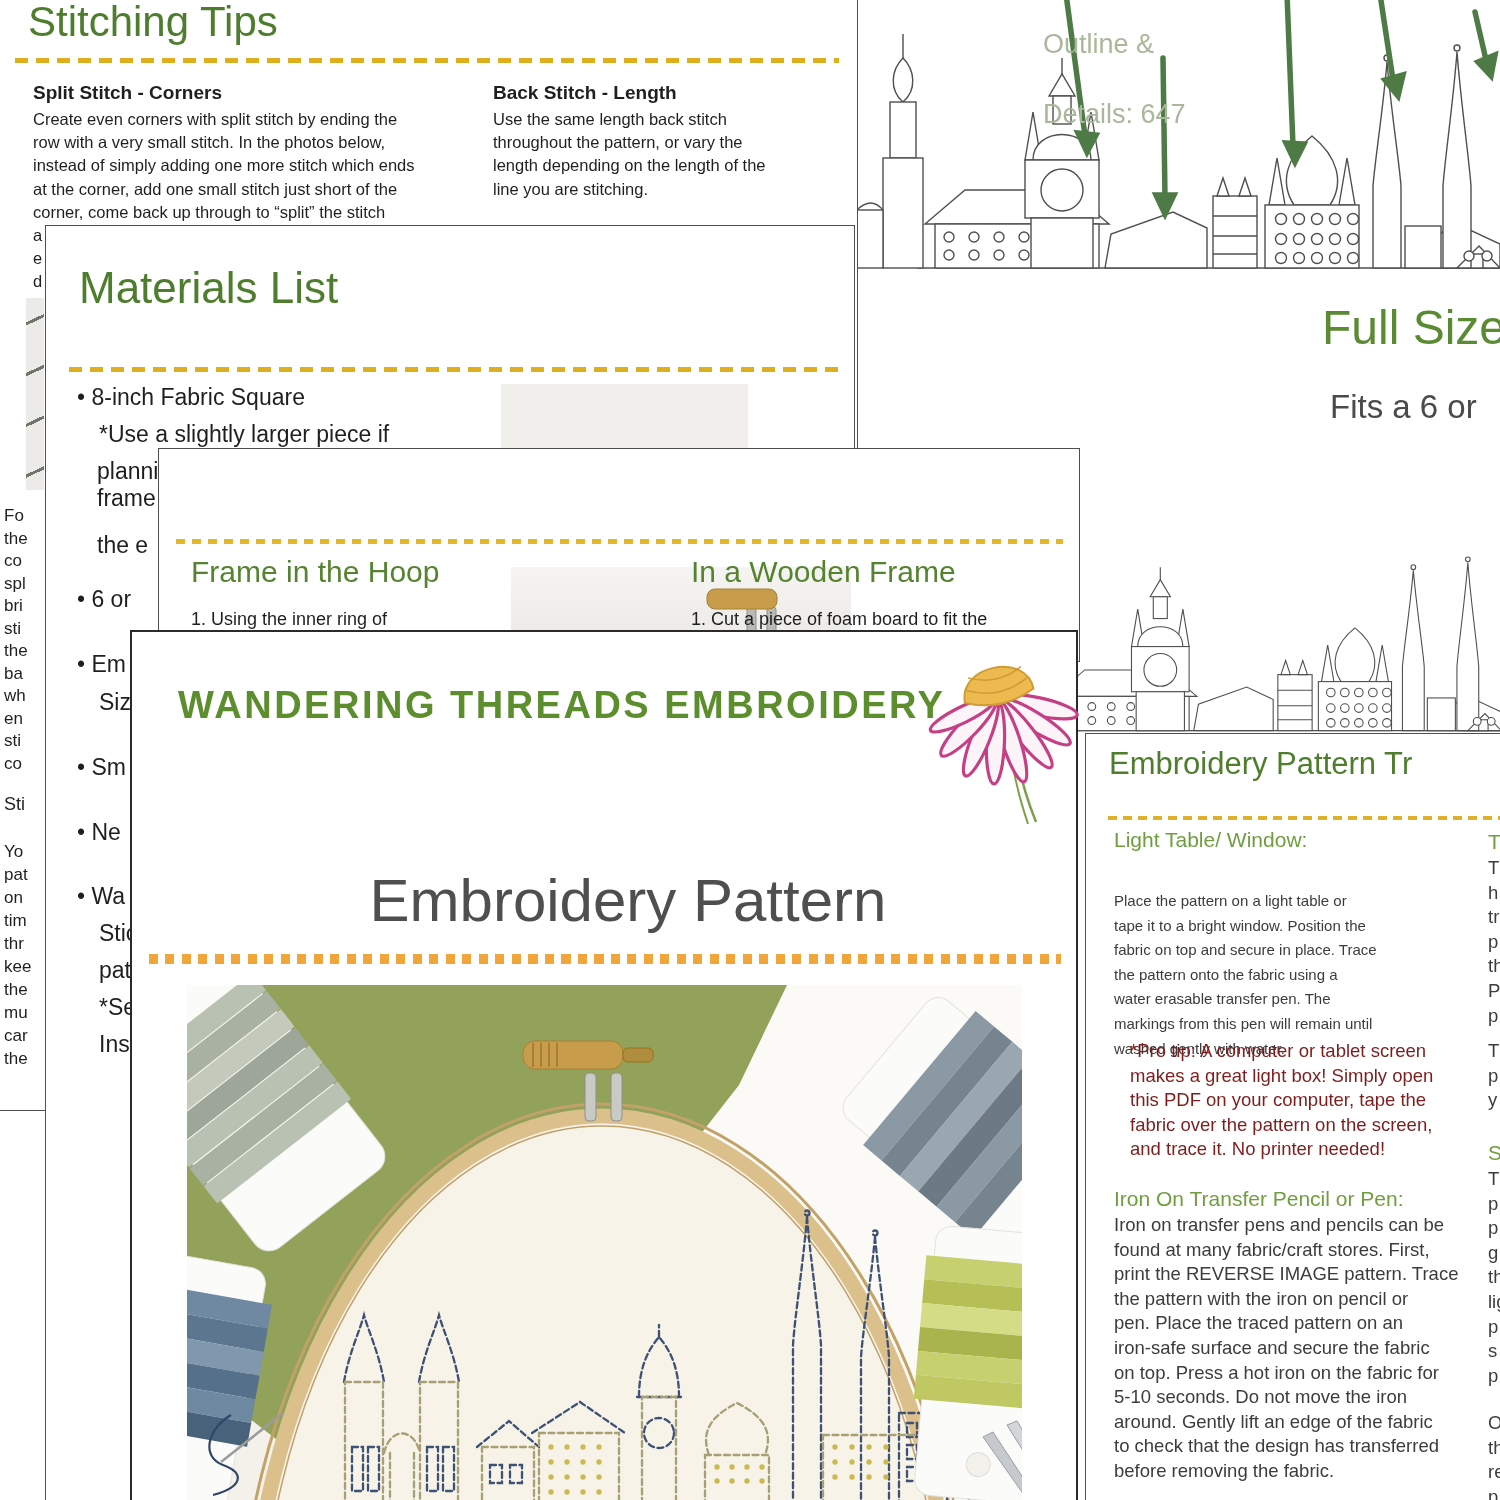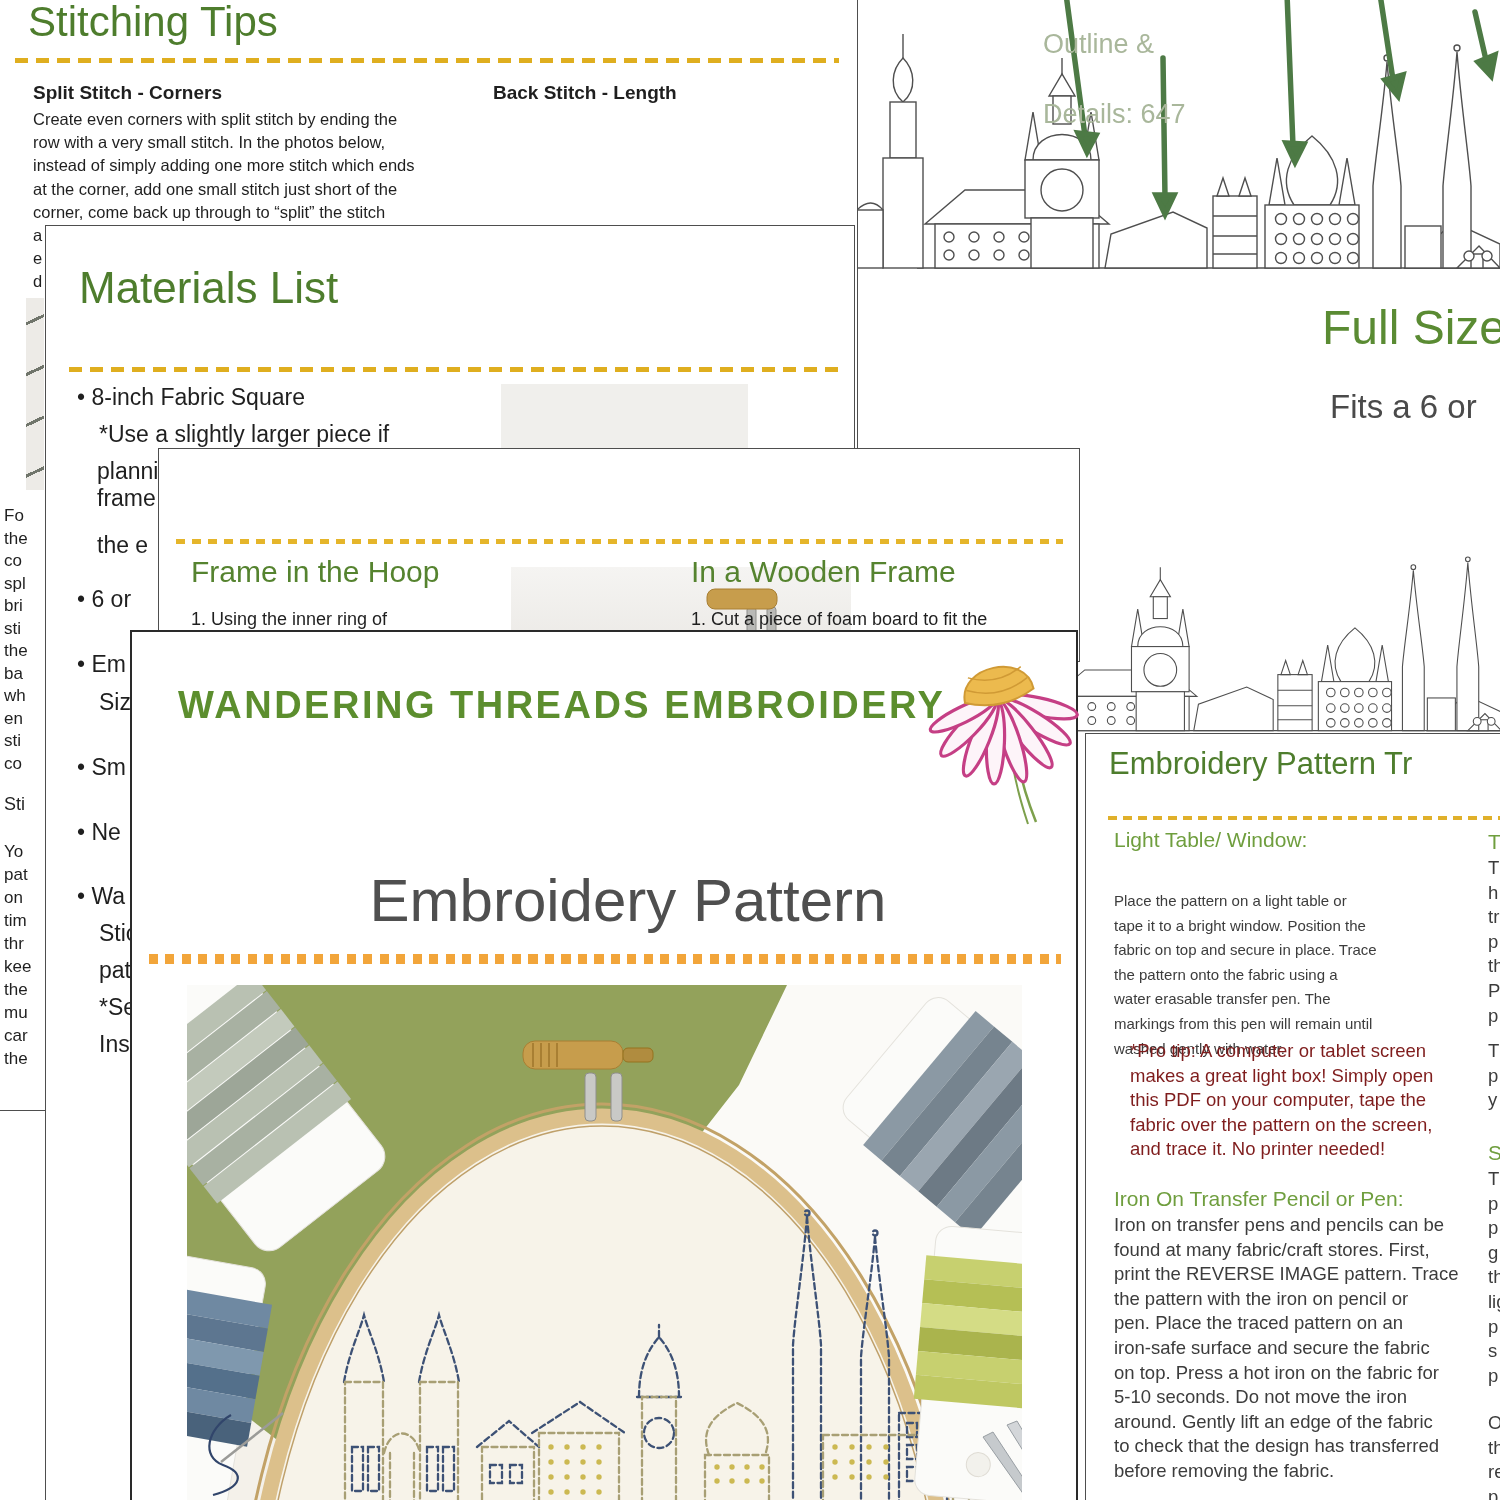--- a/index.html
+++ b/index.html
@@ -142,20 +142,24 @@
     <div class="abs body-txt ml" style="left:51px;top:122px;font-size:16.5px;line-height:23.2px;">Create even corners with split stitch by ending the
 row with a very small stitch. In the photos below,
 instead of simply adding one more stitch which ends
 at the corner, add one small stitch just short of the
 corner, come back up through to “split” the stitch</div>
     <div class="abs body-txt ml frag" style="left:51px;top:238px;font-size:16.5px;line-height:23.2px;">a
 e
 d</div>
 
     <div class="abs body-txt" style="left:511px;top:96px;font-size:19px;font-weight:700;">Back Stitch - Length</div>
+    <div class="abs body-txt ml" style="left:511px;top:122px;font-size:16.5px;line-height:23.2px;">Use the same length back stitch
+throughout the pattern, or vary the
+length depending on the length of the
+line you are stitching.</div>
 
     <div class="abs stitch-photo" style="left:44px;top:312px;width:18px;height:192px;"></div>
 
     <div class="abs body-txt ml frag" style="left:22px;top:519px;font-size:17px;line-height:22.5px;">Fo
 the
 co
 spl
 bri
 sti
 the

